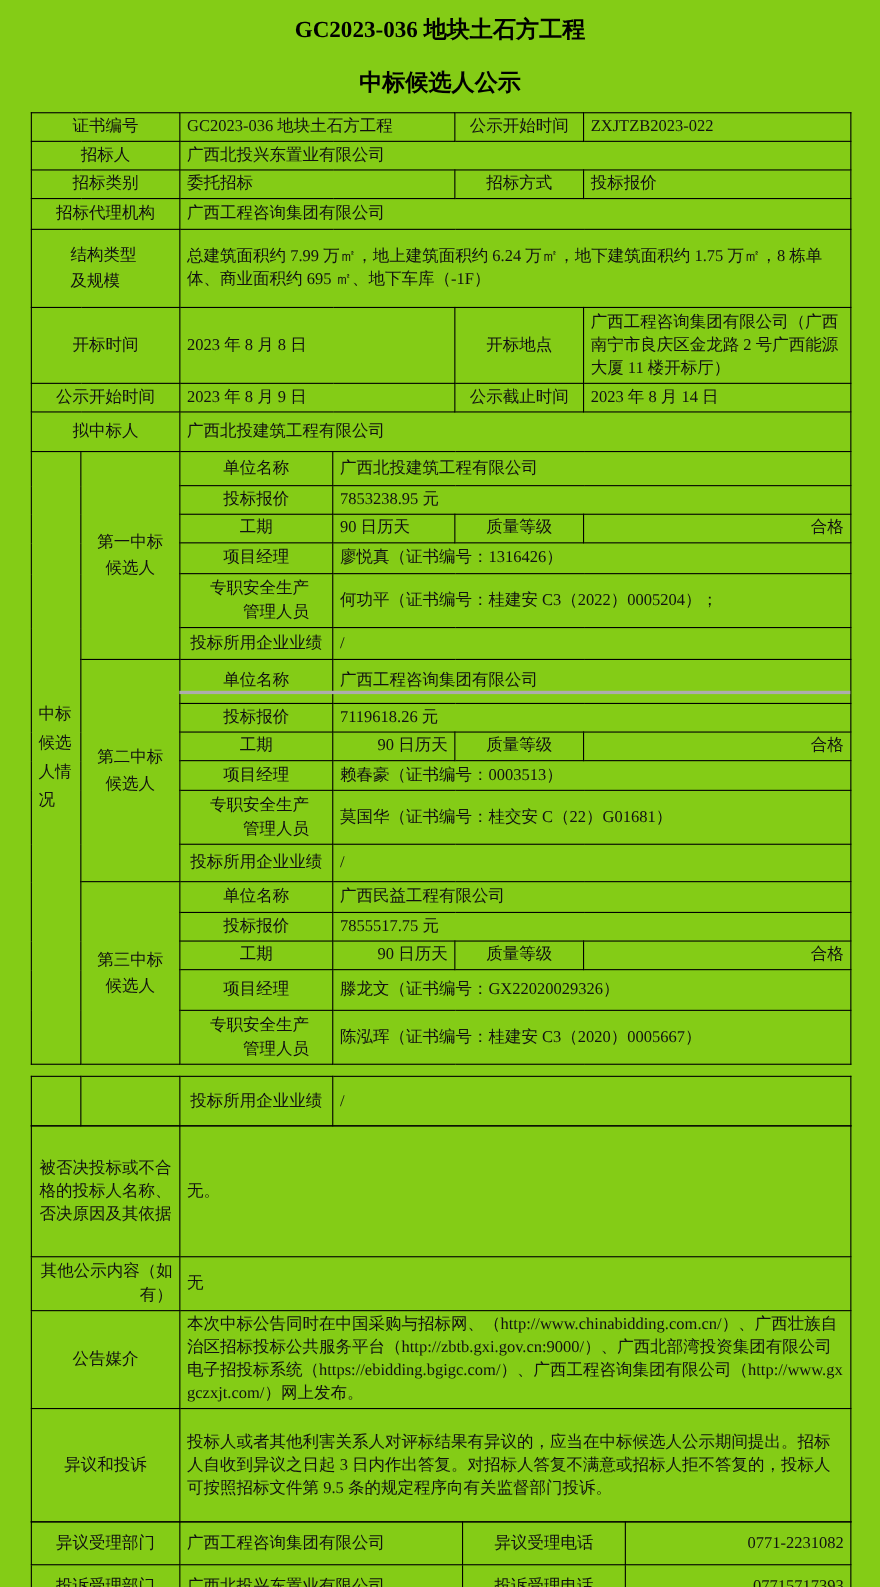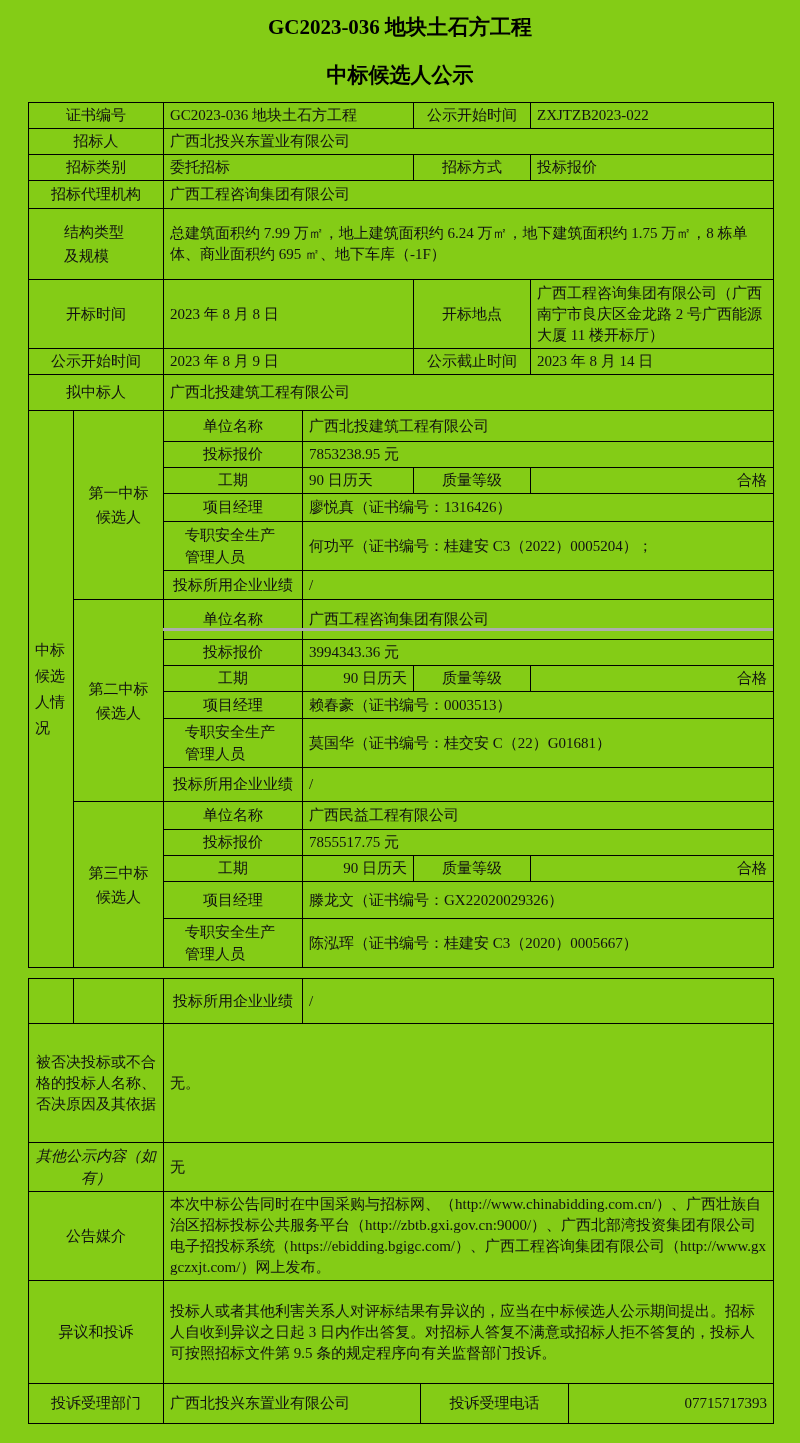--- a/index.html
+++ b/index.html
@@ -10,23 +10,23 @@
   .title2{margin-top:22px;font-size:21px;line-height:26px;}
   .twrap{position:relative;margin:14px 0 0 28px;width:745px;}
   table.t{border-collapse:collapse;table-layout:fixed;width:745px;}
   table.t td{border:1px solid #000;font-size:15px;line-height:21px;padding:2px 6px;vertical-align:middle;overflow:hidden;}
   td.lab{text-align:center;}
   td.val{text-align:left;padding-left:8px;}
   td.cen{text-align:right;}
   td.slash{text-align:left;padding-left:34px;}
   .vlabel{display:inline-block;width:34px;text-align:left;line-height:26px;}
   .ranklabel{display:inline-block;width:64px;text-align:center;line-height:24px;}
-  .safetylabel{display:inline-block;width:96px;text-align:left;line-height:22px;}
+  .safetylabel{display:inline-block;width:96px;text-align:right;line-height:22px;}
   .structlabel{display:inline-block;width:64px;text-align:left;line-height:24px;}
-  .otherlabel{display:inline-block;width:122px;text-align:center;line-height:22px;font-style:italic;}
+  .otherlabel{display:inline-block;width:122px;text-align:right;line-height:22px;}
   .wrapall{word-break:break-all;line-height:20px;}
   .t2{margin-top:10px;}
   .tm{margin-top:-1px;}
   .greyline{position:absolute;left:135px;top:526px;width:610px;height:3px;background:#adadad;}
 </style>
 </head>
 <body>
 
 <div class="page">
 
@@ -114,21 +114,21 @@
         <td colspan="3" class="slash">/</td>
       </tr>
 
       <tr style="height:40px">
         <td rowspan="6" class="lab"><span class="ranklabel">第二中标候选人</span></td>
         <td class="lab">单位名称</td>
         <td colspan="3" class="val">广西工程咨询集团有限公司</td>
       </tr>
       <tr style="height:26px">
         <td class="lab">投标报价</td>
-        <td colspan="3" class="val">3994343.36 元</td>
+        <td colspan="3" class="val">7119618.26 元</td>
       </tr>
       <tr style="height:25px">
         <td class="lab">工期</td>
         <td class="cen">90 日历天</td>
         <td class="lab">质量等级</td>
         <td class="cen">合格</td>
       </tr>
       <tr style="height:27px">
         <td class="lab">项目经理</td>
         <td colspan="3" class="val">赖春豪（证书编号：0003513）</td>
@@ -214,20 +214,26 @@
       </table>
 
     <table class="t tm">
       <colgroup>
         <col style="width:135px">
           <col style="width:257px">
           <col style="width:148px">
           <col style="width:205px">
       </colgroup>
       <tbody>
+          <tr style="height:39px">
+        <td class="lab">异议受理部门</td>
+        <td class="val">广西工程咨询集团有限公司</td>
+        <td class="lab">异议受理电话</td>
+        <td class="cen">0771-2231082</td>
+      </tr>
       <tr style="height:40px">
         <td class="lab">投诉受理部门</td>
         <td class="val">广西北投兴东置业有限公司</td>
         <td class="lab">投诉受理电话</td>
         <td class="cen">07715717393</td>
       </tr>
     </tbody>
       </table>
   </div>
 

